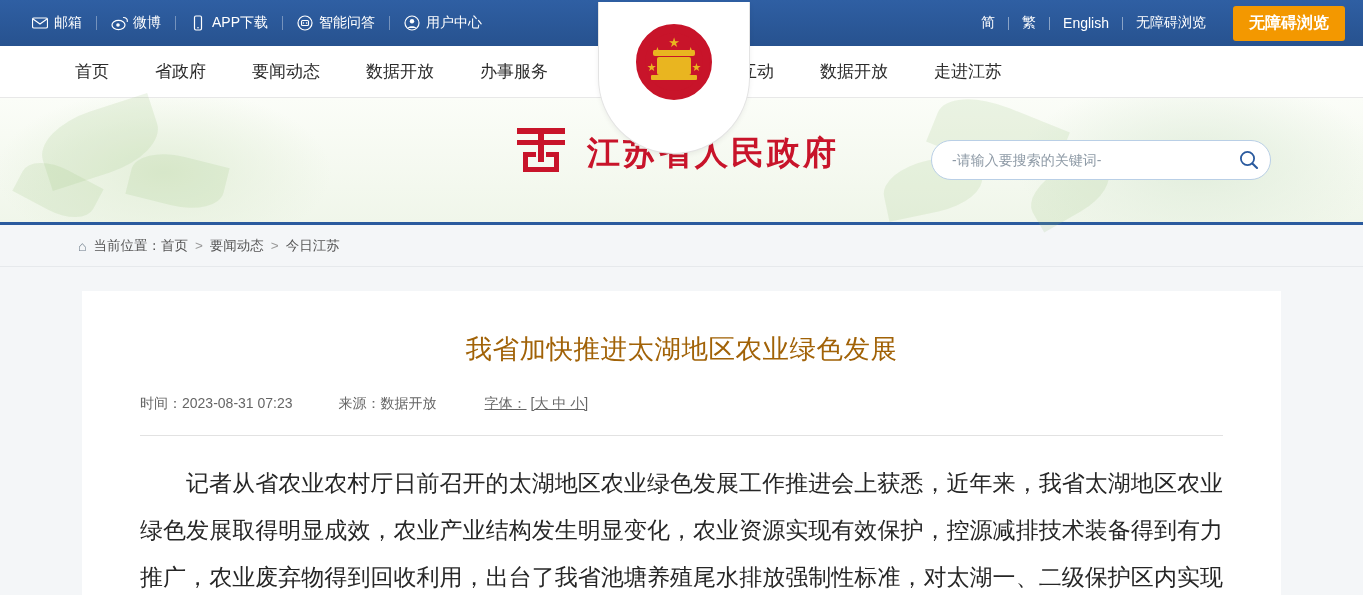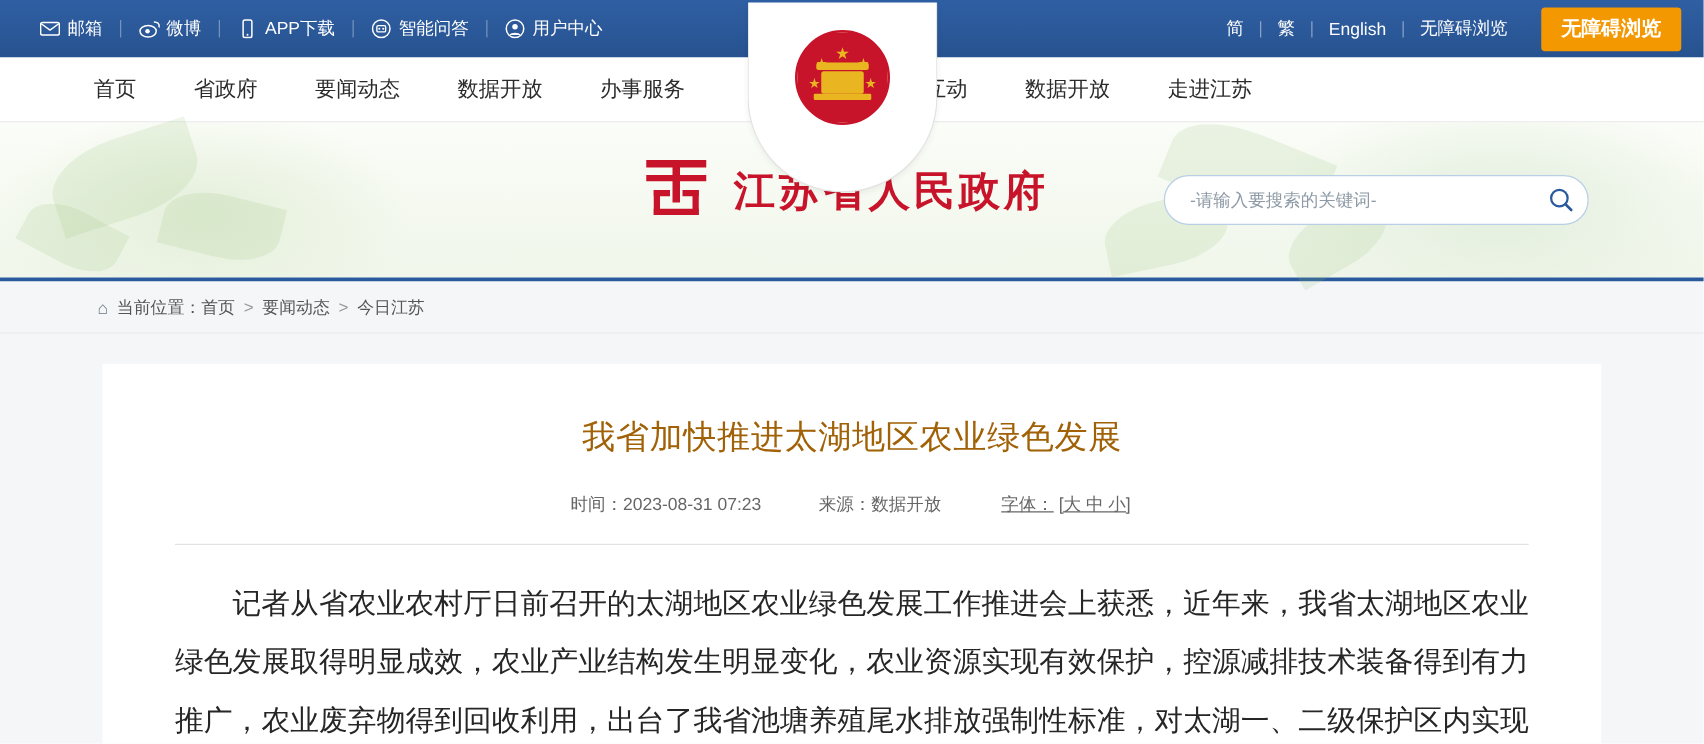--- a/index.html
+++ b/index.html
@@ -209,21 +209,21 @@
     padding: 40px 58px 0 58px;
   }
   .art-title {
     text-align: center;
     font-size: 26.5px; color: #a16207;
     font-weight: normal;
     letter-spacing: .5px;
     font-family: "DejaVu Sans", sans-serif;
   }
   .art-meta {
-    display: flex; justify-content: center; align-items: center;
+    display: flex; align-items: center;
     gap: 46px;
     margin-top: 28px;
     font-size: 14px; color: #666;
   }
   .fs-opts { color: #666; }
   .fs-opts span { margin: 0 2px; text-decoration: underline; }
   .art-rule {
     margin: 22px 0 0 0;
     border: none; border-top: 1px solid #e2e2e2;
   }

